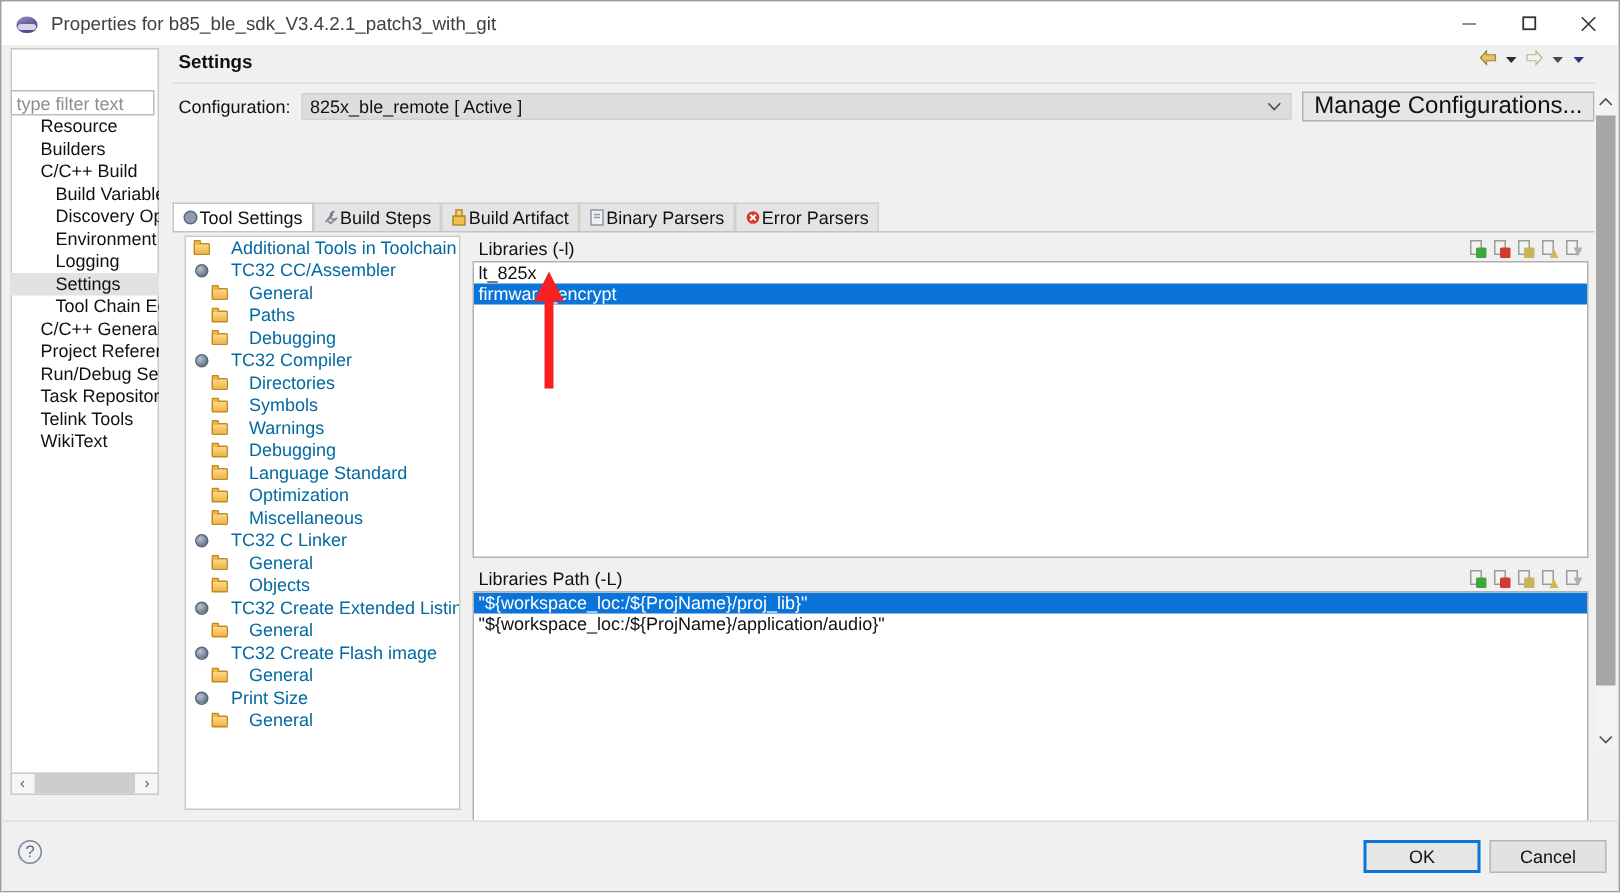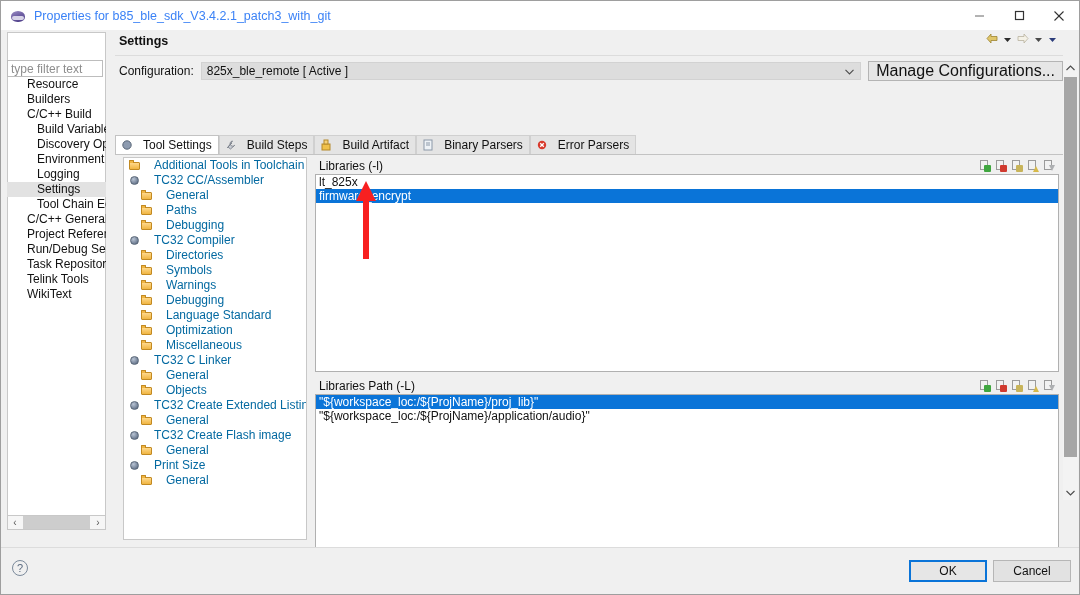--- a/index.html
+++ b/index.html
@@ -34,21 +34,21 @@
   .title-icon .ball {
     position: absolute; left: 1px; top: 3px; width: 14px; height: 11px;
     border-radius: 50% 50% 45% 45%;
     background: linear-gradient(160deg, #9d8fc4 0%, #6e5ea3 45%, #4b3c86 100%);
   }
   .title-icon .ball:after {
     content: ""; position: absolute; left: 1px; top: 5px;
     width: 12px; height: 4px; background: #d8d4e8; border-radius: 2px;
   }
   .title-text {
-    font-size: 12.5px; color: #3b82f6; white-space: nowrap;
+    font-size: 12.5px; color: #404040; white-space: nowrap;
   }
   .winbtns { position: absolute; right: 0; top: 0; height: 29px; display: flex; }
   .winbtn {
     width: 40px; height: 29px; display: flex; align-items: center; justify-content: center;
     color: #4a4a4a;
   }
   .winbtn svg { display: block; }
 
   
   .dlgbody {
@@ -120,21 +120,21 @@
     background: #e6e6e6; border: 1px solid #b4b4b4; box-sizing: border-box;
     font-size: 16px; color: #111; display: flex; align-items: center;
   }
 
   
   .tabs {
     position: absolute; left: 4px; right: 16px; top: 105px; height: 19px;
     display: flex; align-items: flex-end;
   }
   .tab {
-    height: 19px; display: flex; align-items: center; gap: 10px;
+    height: 19px; display: flex; align-items: center; gap: 0;
     padding: 0 6px 0 5px; font-size: 12px; color: #111;
     background: #e4e4e4; border: 1px solid #d0d0d0; border-bottom: none;
     box-sizing: border-box;
   }
   .tab.active { background: #ffffff; border-color: #c3c3c3; color: #111; }
 
   .tabcontent {
     position: absolute; left: 4px; right: 16px; top: 124px; bottom: 4px;
     background: #f0f0f0; border-top: 1px solid #c3c3c3;
   }

